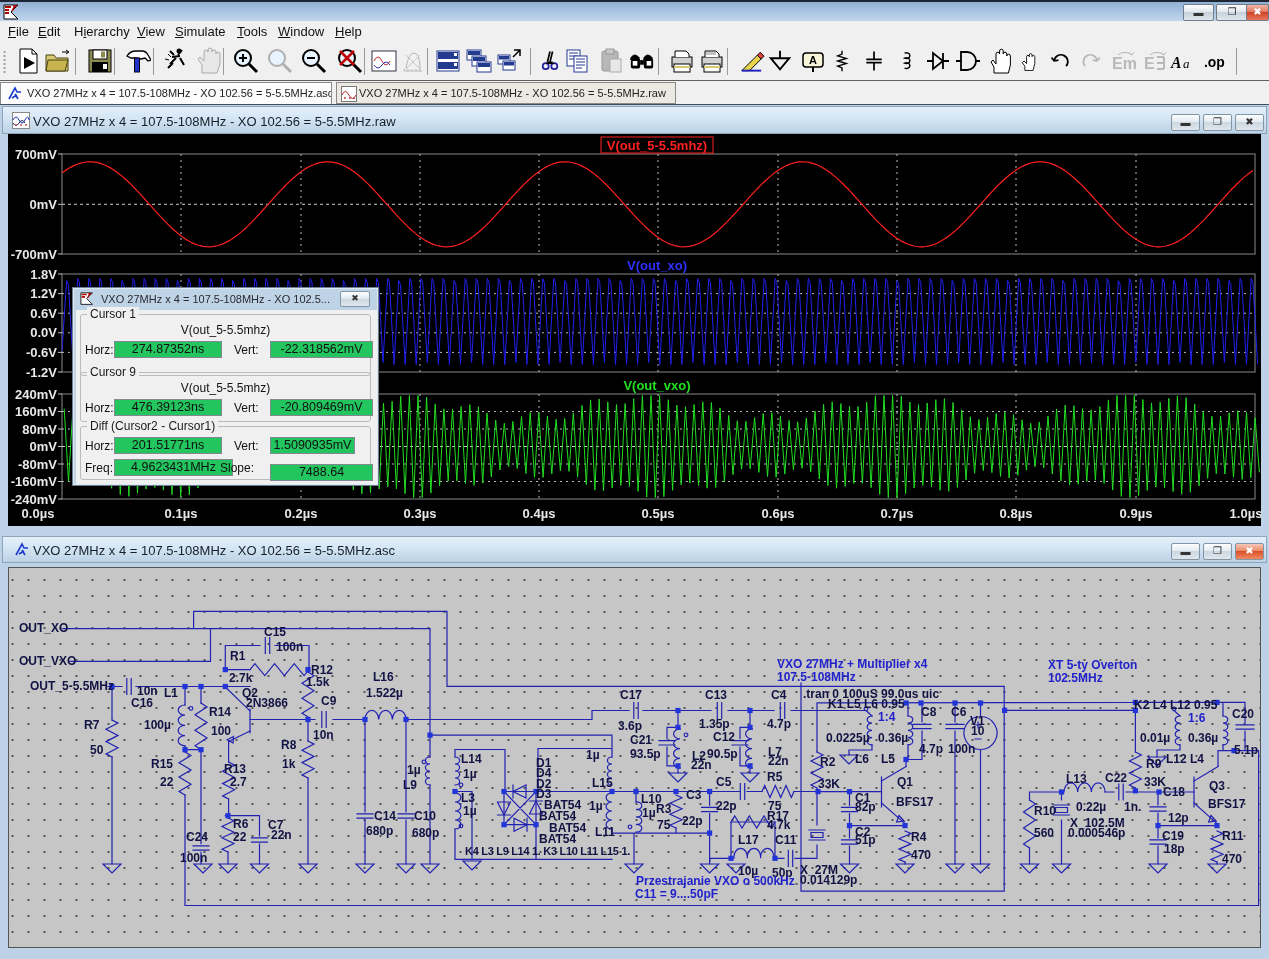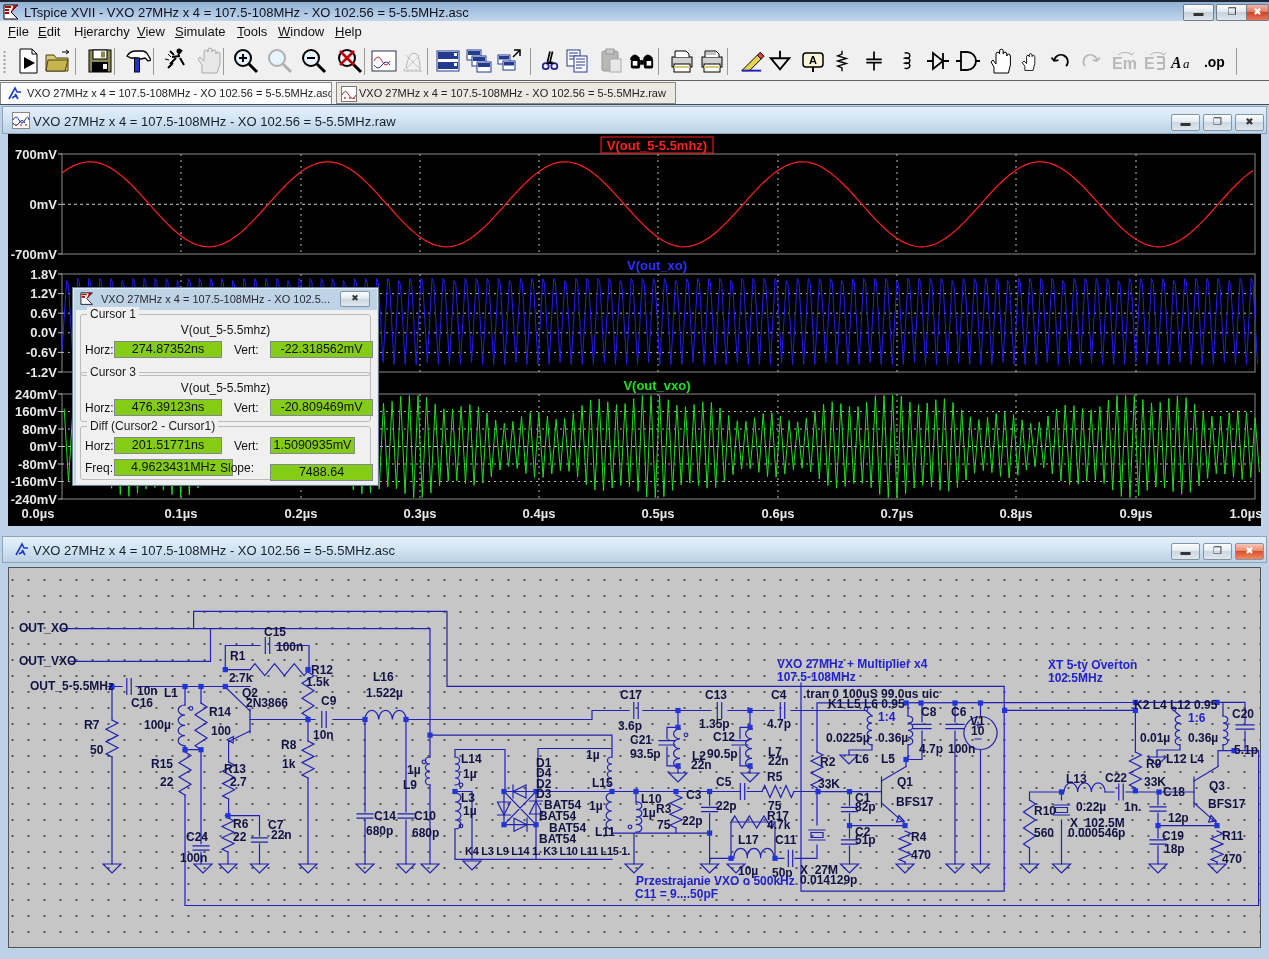--- a/index.html
+++ b/index.html
@@ -25,31 +25,30 @@
 #schcanvas{position:absolute;left:8px;top:34px;width:1253px;height:381px;background:#c6c6c6;border:1px solid #555;
  background-image:radial-gradient(circle,#585858 0.75px,rgba(0,0,0,0) 1.05px);background-size:16px 16px;background-position:-4.5px 4px}
 .mdibtn{position:absolute;height:17px;width:29px;border:1px solid #8295a5;border-radius:2px;background:linear-gradient(#fbfdfe,#e4ebf1 45%,#ccd7e0 50%,#e0e7ed)}
 .mdibtn.red{background:linear-gradient(#f6c9b9,#ea8a68 45%,#d9512a 50%,#ef8a63)}
 .glyph{position:absolute;font-size:10px;color:#333;width:100%;text-align:center;top:1px}
 #cursordlg{position:absolute;left:72px;top:287px;width:307px;height:199px;background:#bed3e6;border:1px solid #6e8090;box-shadow:0 0 0 1px #dce9f3 inset}
 #cursordlg .cap{position:absolute;left:28px;top:5px;font-size:11px;color:#2a2a33;white-space:nowrap;overflow:hidden;width:236px}
 #dlgbody{position:absolute;left:3px;top:22px;width:301px;height:174px;background:#f0f0f0}
 .gb{position:absolute;left:4px;width:291px;border:1px solid #bcbcbc;border-radius:3px}
 .gb .gbt{position:absolute;left:6px;top:-8px;background:#f0f0f0;padding:0 3px;font-size:12px;color:#1a1a1a}
-.fld{position:absolute;height:17px;background:#84cc16;border:1px solid #828790;font-size:12.5px;color:#111;text-align:center;line-height:15px}
+.fld{position:absolute;height:17px;background:#22c55e;border:1px solid #828790;font-size:12.5px;color:#111;text-align:center;line-height:15px}
 .flbl{position:absolute;font-size:12px;color:#111}
 .ctr{position:absolute;width:100%;text-align:center;font-size:12px;color:#111}
 </style></head><body>
 <div id="titlebar">
     <svg class="abs" style="left:3px;top:2px" width="18" height="17" viewBox="0 0 18 17">
       <polygon points="1,1 15,1 8,8 15,15 1,15" fill="#fff" stroke="#000" stroke-width="1"></polygon>
       <path d="M2,3 L8,3 M2,6 L6,6 M2,9 L6,9" stroke="#b00000" stroke-width="2"></path>
       <path d="M10,2 L14,2 M12,2 L9,7" stroke="#b00000" stroke-width="1.5"></path>
     </svg>
-    <div class="txt">LTspice XVII - VXO 27MHz x 4 = 107.5-108MHz - XO 102.56 = 5-5.5MHz.asc</div>
 <div class="winbtn" style="left:1183px;width:31px">
       <div class="glyph" style="top:2px">▬</div>
     </div>
 <div class="winbtn" style="left:1216px;width:32px">
       <div class="glyph">❐</div>
     </div>
 <div class="winbtn red" style="left:1246px;width:23px">
       <div class="glyph" style="color:#fff">✖</div>
     </div>
 </div>
@@ -745,21 +744,21 @@
 <div id="dlgbody">
       <div class="gb" style="top:4px;height:62px">
         <div class="gbt">Cursor 1</div>
         <div class="ctr" style="top:8px">V(out_5-5.5mhz)</div>
         <div class="flbl" style="left:4px;top:28px">Horz:</div>
         <div class="fld" style="left:33px;top:26px;width:108px">274.87352ns</div>
         <div class="flbl" style="left:153px;top:28px">Vert:</div>
         <div class="fld" style="left:189px;top:26px;width:103px">-22.318562mV</div>
       </div>
       <div class="gb" style="top:62px;height:50px">
-        <div class="gbt">Cursor 3</div>
+        <div class="gbt">Cursor 9</div>
         <div class="ctr" style="top:8px">V(out_5-5.5mhz)</div>
         <div class="flbl" style="left:4px;top:28px">Horz:</div>
         <div class="fld" style="left:33px;top:26px;width:108px">476.39123ns</div>
         <div class="flbl" style="left:153px;top:28px">Vert:</div>
         <div class="fld" style="left:189px;top:26px;width:103px">-20.809469mV</div>
       </div>
       <div class="gb" style="top:116px;height:54px">
         <div class="gbt">Diff (Cursor2 - Cursor1)</div>
         <div class="flbl" style="left:4px;top:12px">Horz:</div>
         <div class="fld" style="left:33px;top:10px;width:108px">201.51771ns</div>

